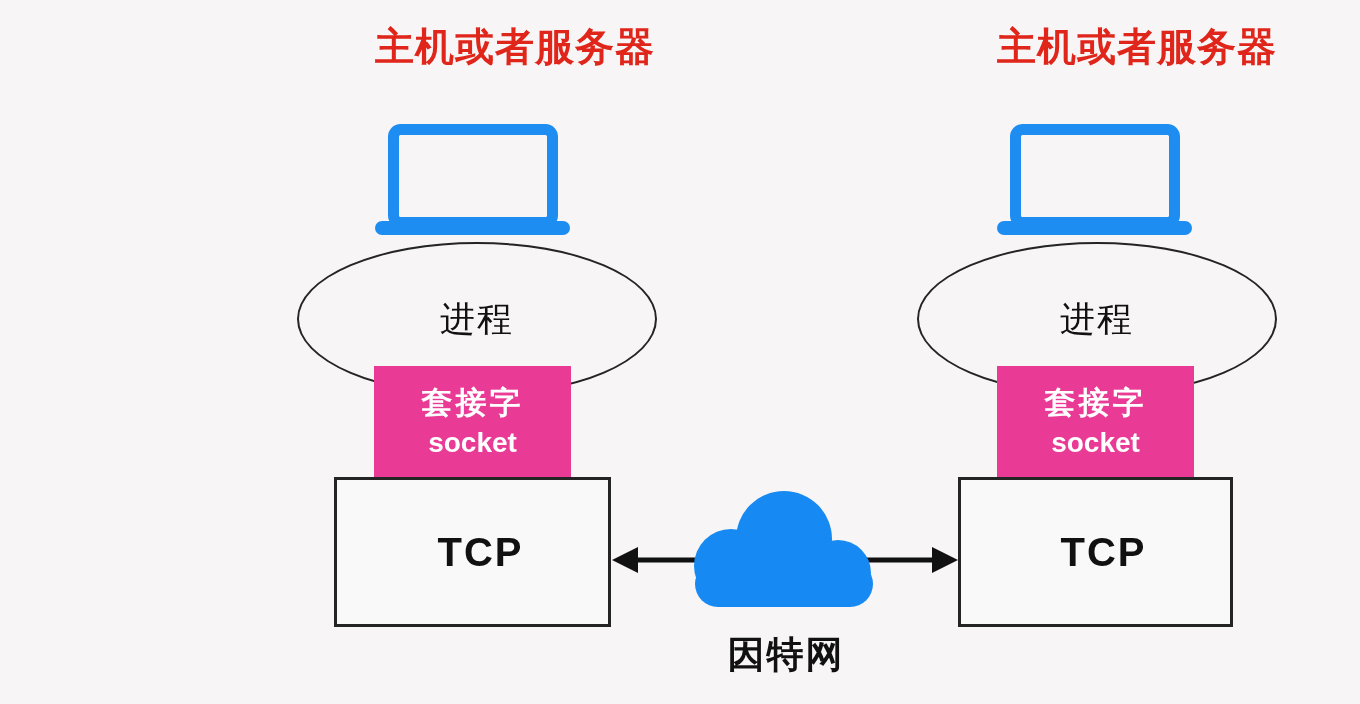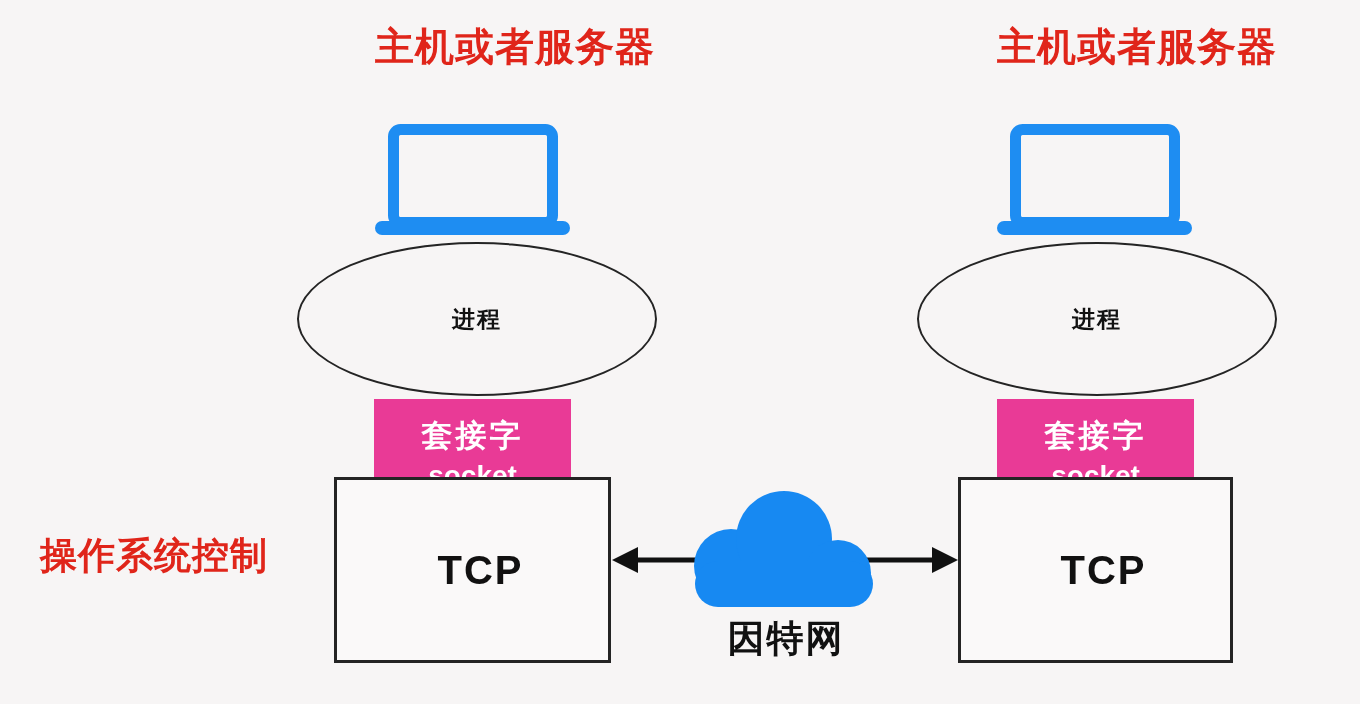--- a/index.html
+++ b/index.html
@@ -18,33 +18,33 @@
     letter-spacing:1px;
   }
   .process-ellipse{
     width:356px;height:150px;
     border:2px solid var(--outline_dark,#222);
     border-radius:50%;
     display:flex;align-items:center;justify-content:center;
     z-index:1;background:transparent;
   }
   .process-label{
-    font-size:23px;font-weight:bold;color:var(--text_black,#111);
+    font-size:35px;font-weight:normal;color:var(--text_black,#111);
     letter-spacing:2px;
   }
   .socket-box{
     width:197px;height:111px;
     background:var(--socket_pink,#E93A96);
     display:flex;flex-direction:column;align-items:center;justify-content:center;
-    z-index:2;color:#fff;font-weight:bold;margin-top:33px;
+    z-index:2;color:#fff;font-weight:bold;
   }
   .socket-cn{font-size:31px;letter-spacing:3px;line-height:1.35;}
   .socket-en{font-size:28px;line-height:1.35;}
   .tcp-box{
-    width:277px;height:186px;
+    width:277px;height:150px;
     background:#FAF9F9;
     border:3px solid var(--outline_dark,#222);
     display:flex;align-items:center;justify-content:center;
     z-index:3;box-sizing:border-box;padding-left:16px;
   }
   .tcp-label{
     font-size:40px;font-weight:bold;color:var(--text_black,#111);
     letter-spacing:2px;
   }
   .os-control{
@@ -120,17 +120,16 @@
     <svg width="192" height="119" viewBox="0 0 192 119">
       <g style="fill:var(--cloud_blue,#1789F2)">
         <circle cx="44" cy="77" r="37"></circle>
         <circle cx="97" cy="50" r="48"></circle>
         <circle cx="151" cy="84" r="33"></circle>
         <rect x="8" y="72" width="178" height="46" rx="23"></rect>
       </g>
     </svg>
   </div>
 
-  <div class="abs internet-label" style="left:686px;top:614px;">因特网</div>
+  <div class="abs internet-label" style="left:686px;top:630px;">因特网</div>
 
-  <div class="abs os-control" style="left:40px;top:531px;">操作系统控制</div>
 
 </div>
 
 </body></html>

